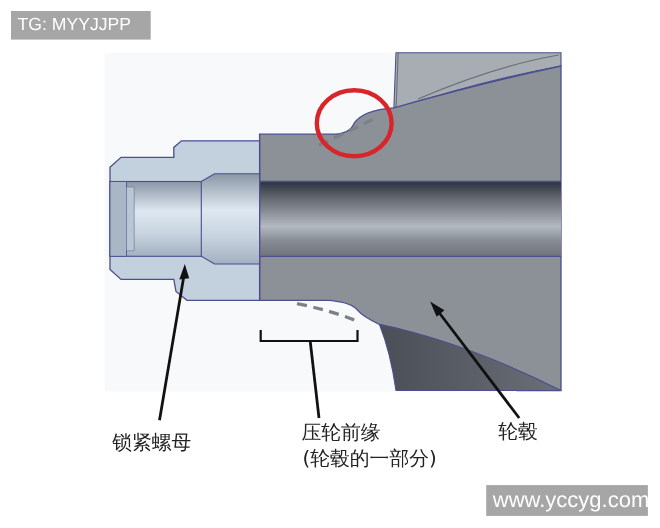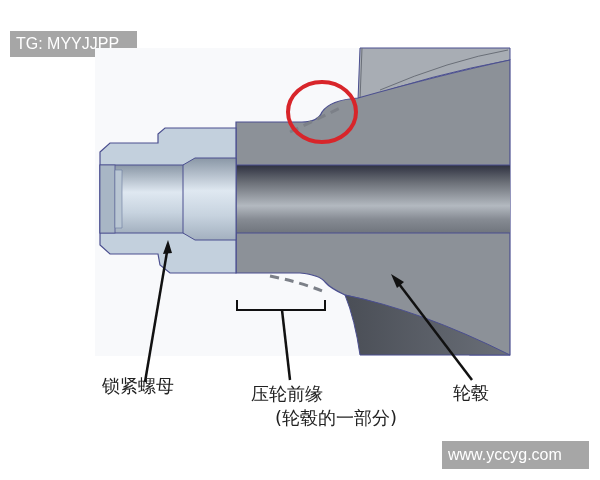--- a/index.html
+++ b/index.html
@@ -1,23 +1,23 @@
 <!DOCTYPE html>
 <html><head>
 <meta charset="utf-8">
 <style>
   html,body{margin:0;padding:0;background:#ffffff;}
   body{width:600px;height:480px;position:relative;overflow:hidden;font-family:"DejaVu Sans",sans-serif;}
   .watermark{position:absolute;background:#a6a6a6;color:#ffffff;font-family:"Liberation Sans",sans-serif;font-size:16px;line-height:22px;padding:2px 6px;}
-  #wm-top{left:10px;top:10px;width:127px;height:26px;box-sizing:border-box;margin-top:21px;}
-  #wm-bottom{left:442px;top:441px;width:147px;height:28px;box-sizing:border-box;font-size:16px;line-height:24px;}
+  #wm-top{left:10px;top:10px;width:127px;height:26px;box-sizing:border-box;}
+  #wm-bottom{left:442px;top:441px;width:147px;height:28px;box-sizing:border-box;font-size:20px;line-height:24px;}
   svg.diagram{position:absolute;left:0;top:0;}
   .label{position:absolute;font-family:"DejaVu Sans",sans-serif;font-size:18px;color:#222;line-height:24px;white-space:nowrap;}
-  #label-nut{left:102px;top:374px;}
-  #label-edge{left:251px;top:382px;}
+  #label-nut{left:102px;top:391px;}
+  #label-edge{left:274px;top:382px;}
   #label-edge-sub{left:265px;top:406px;margin-left:10px;}
   #label-hub{left:453px;top:382px;font-family:Liberation Mono, monospace;}
 </style>
 </head>
 <body>
 
 <div class="watermark" id="wm-top">TG: MYYJJPP</div>
 
 <svg class="diagram" width="600" height="480" viewBox="0 0 600 480">
   <defs>

